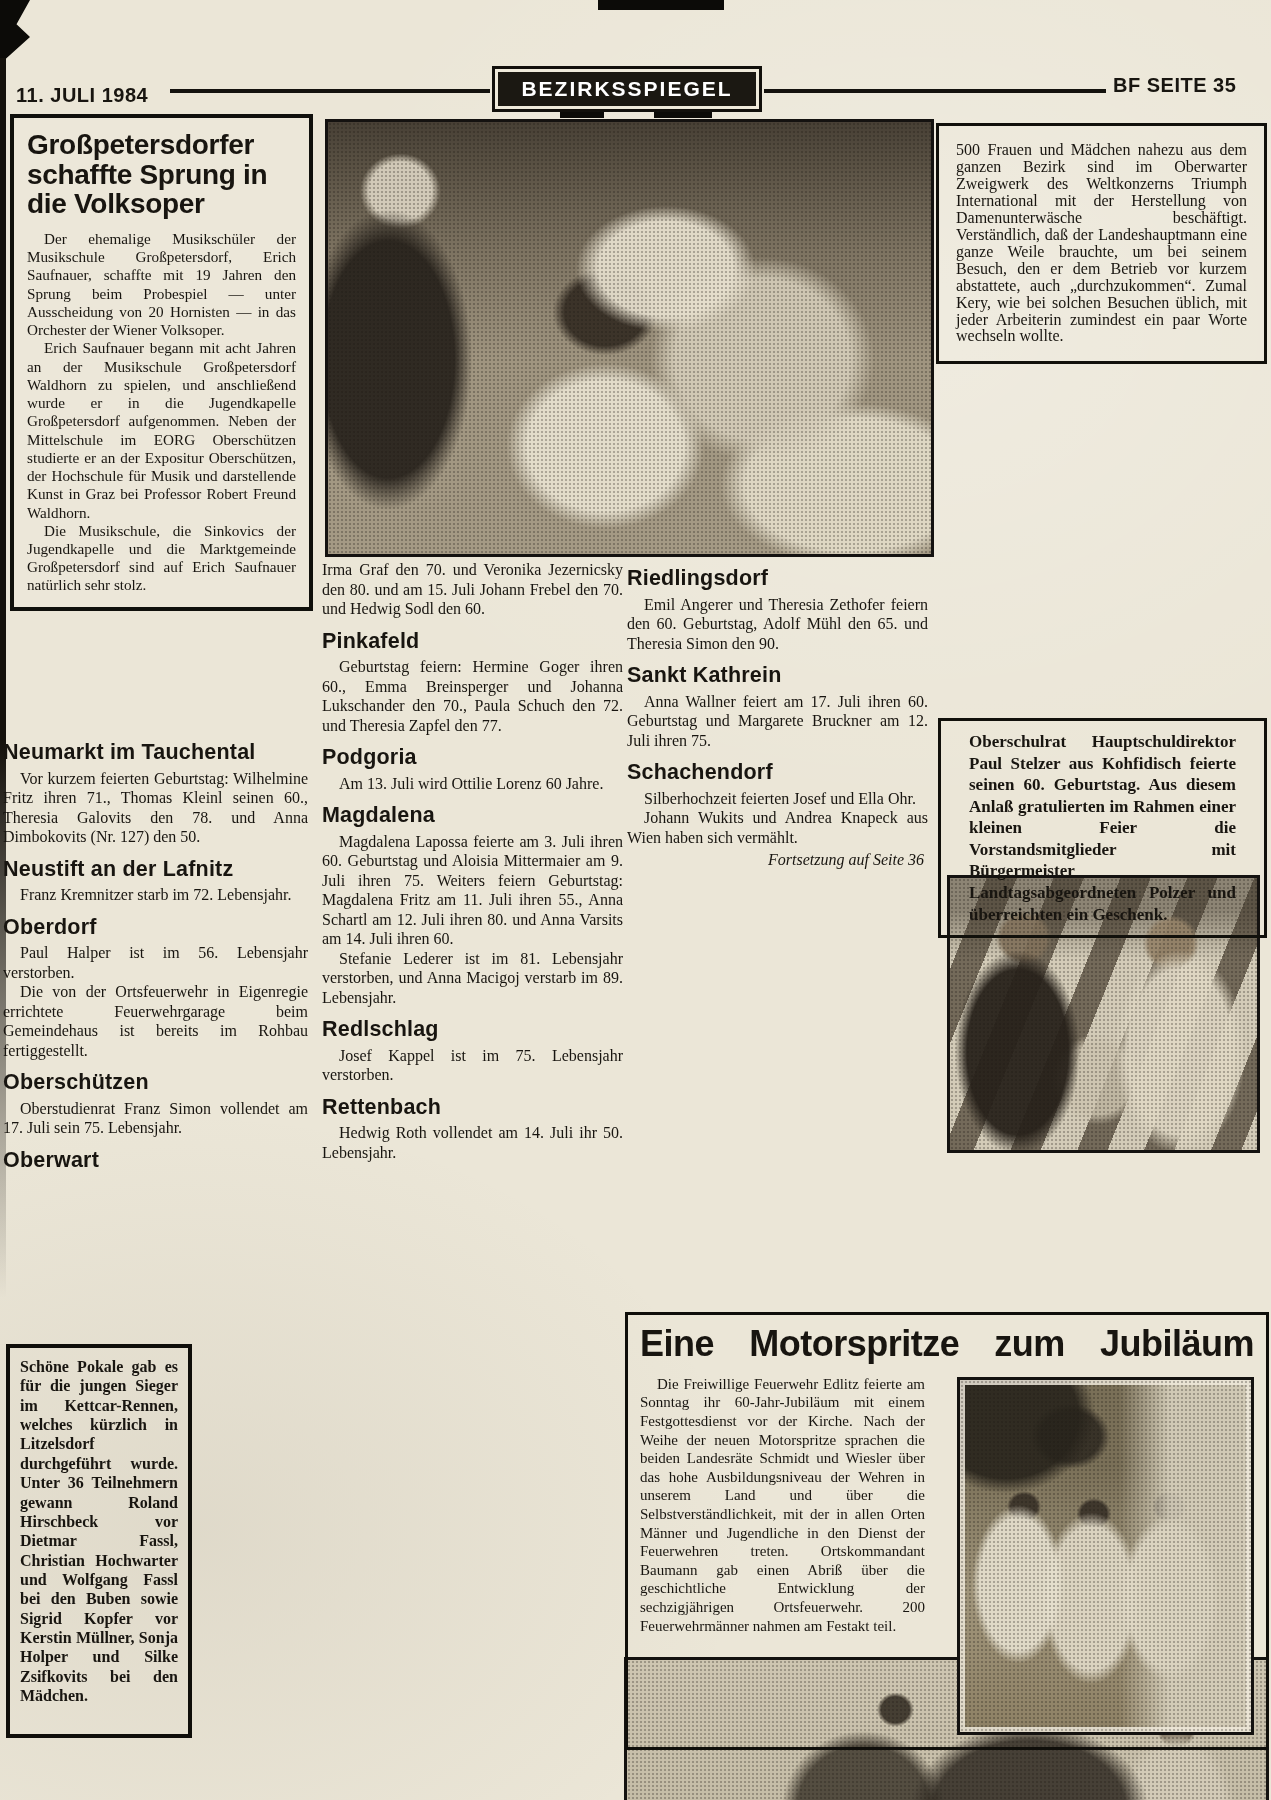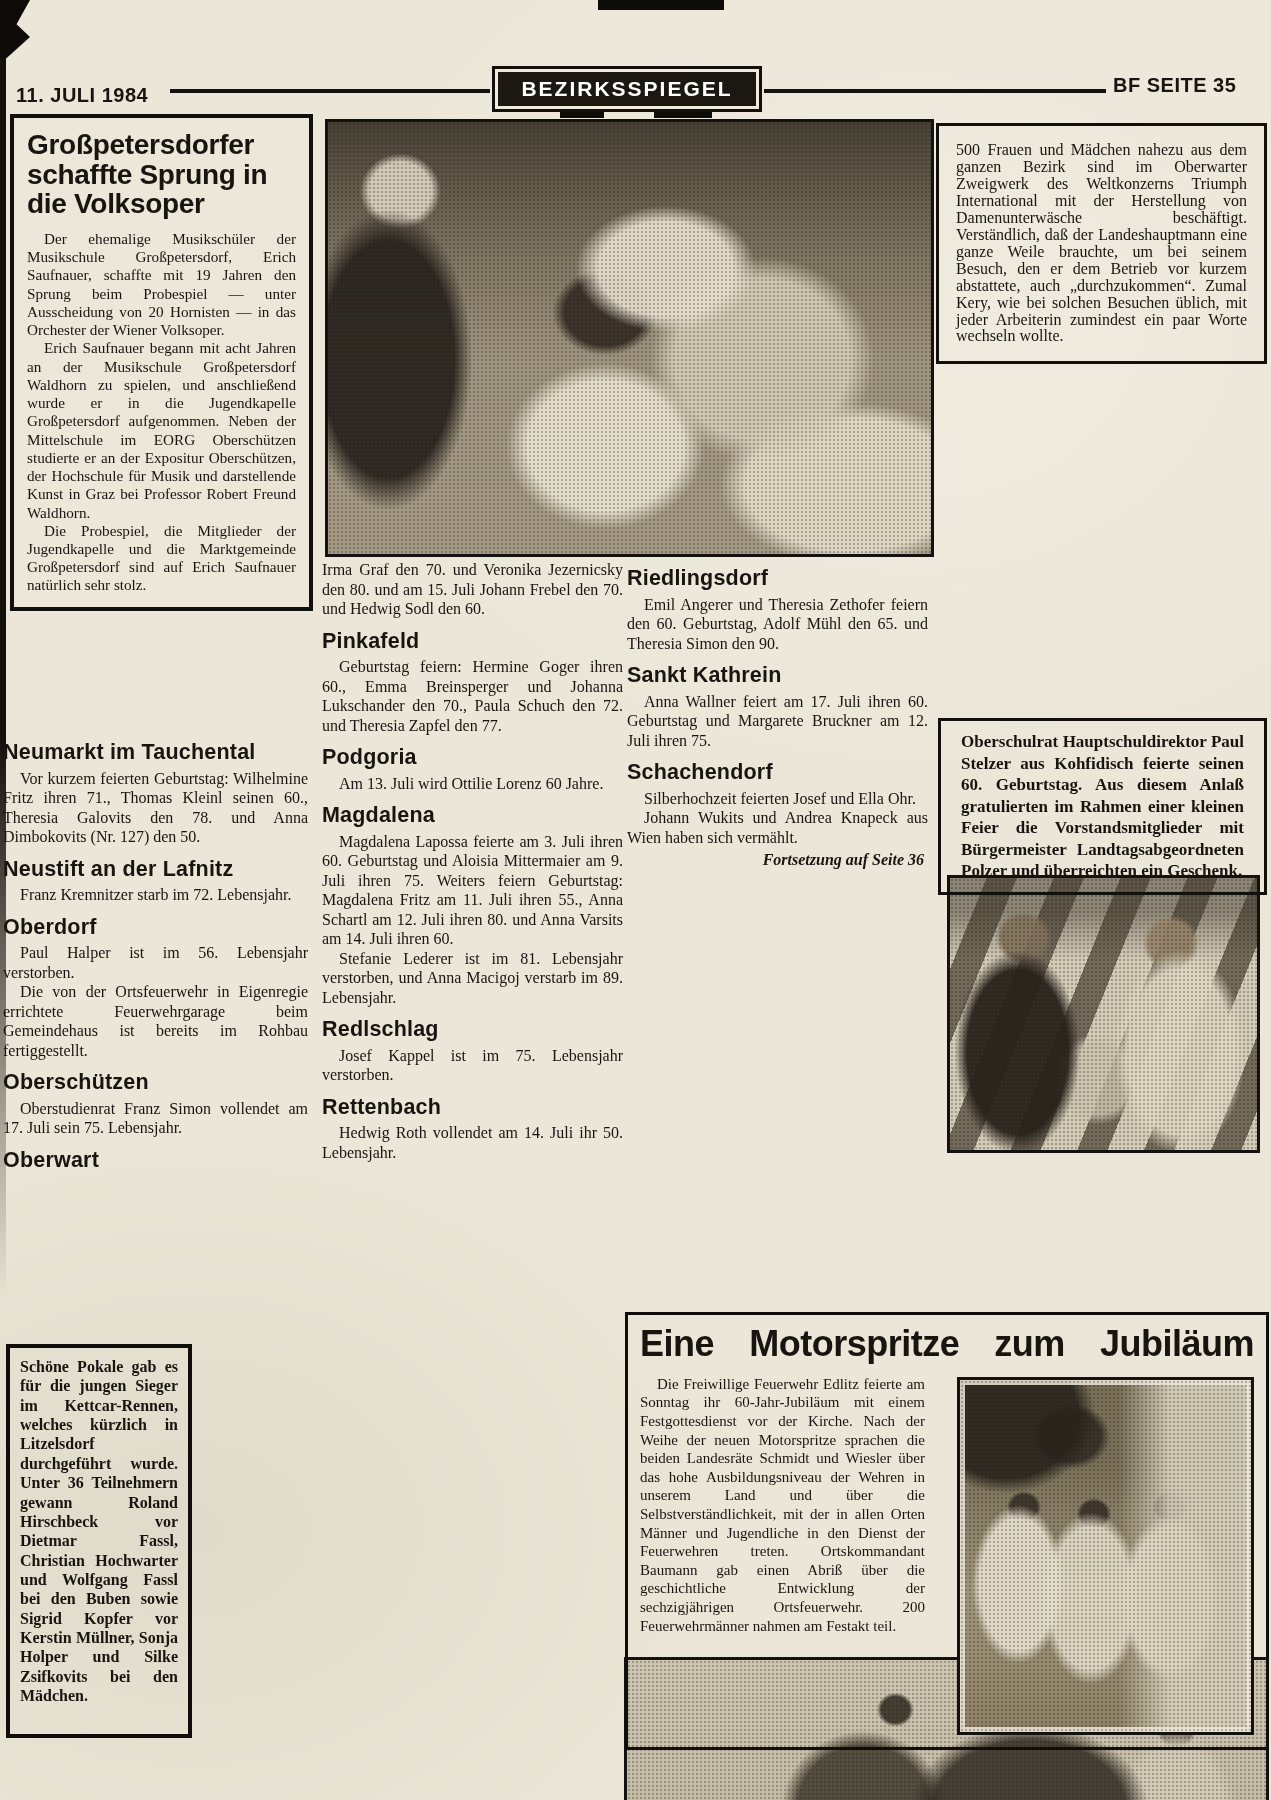--- a/index.html
+++ b/index.html
@@ -16,29 +16,29 @@
   .hdr-date,.hdr-page{font-family:"Liberation Sans",sans-serif;font-weight:bold;font-size:20px;letter-spacing:.5px;}
   .rule{background:#14120e;height:4px;}
   .masthead{border:3px solid #12100c;background:#efeadb;padding:3px;box-sizing:border-box;}
   .masthead-inner{width:100%;height:100%;background:#1b1812;color:#ffffff;display:flex;align-items:center;justify-content:center;
     font-family:"Liberation Sans",sans-serif;font-weight:bold;font-size:21px;letter-spacing:2px;}
   
   p.body{margin:0;text-align:justify;font-size:16px;line-height:1.22;hyphens:auto;-webkit-hyphens:auto;}
   p.indent{text-indent:17px;}
   h3.sec{font-family:"Liberation Sans",sans-serif;font-size:21.5px;font-weight:bold;margin:12px 0 5px;line-height:1;letter-spacing:.2px;}
   h3.sec.first{margin-top:0;}
-  .cont-note{font-style:italic;font-weight:bold;font-size:16px;text-align:right;margin-top:4px;padding-right:4px;}
+  .cont-note{font-style:italic;font-weight:normal;font-size:16px;text-align:right;margin-top:4px;padding-right:4px;}
   
   .left-article{border:4px solid #10100c;padding:10px 13px 12px;background:rgba(255,255,255,.06);}
   .left-article h1{font-family:"Liberation Sans",sans-serif;font-size:28px;line-height:1.06;margin:2px 0 11px;letter-spacing:-.3px;}
   .left-article p{font-size:15.2px;line-height:1.2;}
   
   .bold-box{border:3.5px solid #11100b;padding:12px 13px;box-sizing:border-box;}
   .bold-box p{font-weight:normal;font-size:16px;line-height:1.06;margin:4px;text-align:justify;hyphens:auto;-webkit-hyphens:auto;}
-  .caption-box{border:3.5px solid #11100b;padding:10px 20px;box-sizing:border-box;}
+  .caption-box{border:3.5px solid #11100b;padding:10px 28px;box-sizing:border-box;}
   .caption-box p{font-weight:bold;font-size:17px;line-height:1.27;margin:0;text-align:justify;hyphens:auto;-webkit-hyphens:auto;}
   .kettcar-box{border:4px solid #0f0e0a;padding:9px 10px;box-sizing:border-box;}
   .kettcar-box p{font-weight:bold;font-size:16px;line-height:1.21;margin:0;text-align:justify;hyphens:auto;-webkit-hyphens:auto;}
   
   .motor-box{border:3.5px solid #0f0e0a;padding:6px 12px 10px;box-sizing:border-box;}
   .motor-box h2{font-family:"Liberation Sans",sans-serif;font-size:36px;font-weight:bold;letter-spacing:-.5px;line-height:1.05;
     margin:4px 0 12px;text-align:justify;text-align-last:justify;}
   .motor-flex{display:flex;gap:32px;align-items:flex-start;}
   .motor-text{width:297px;}
   .motor-text p{font-size:15px;line-height:1.24;}
@@ -116,21 +116,21 @@
   </div>
   <div class="abs rule" style="left:764px;top:89px;width:342px;"></div>
   <div class="abs hdr-page" style="left:1113px;top:74px;">BF SEITE 35</div>
   <div class="abs artifact" style="left:560px;top:112px;width:44px;height:6px;"></div>
   <div class="abs artifact" style="left:654px;top:112px;width:58px;height:6px;"></div>
 
   <div class="abs left-article" style="left:10px;top:114px;width:303px;box-sizing:border-box;">
     <h1>Großpetersdorfer schaffte Sprung in die Volksoper</h1>
     <p class="body indent">Der ehemalige Musikschüler der Musikschule Großpetersdorf, Erich Saufnauer, schaffte mit 19 Jahren den Sprung beim Probespiel — unter Ausscheidung von 20 Hornisten — in das Orchester der Wiener Volksoper.</p>
     <p class="body indent">Erich Saufnauer begann mit acht Jahren an der Musikschule Großpetersdorf Waldhorn zu spielen, und anschließend wurde er in die Jugendkapelle Großpetersdorf aufgenommen. Neben der Mittelschule im EORG Oberschützen studierte er an der Expositur Oberschützen, der Hochschule für Musik und darstellende Kunst in Graz bei Professor Robert Freund Waldhorn.</p>
-    <p class="body indent">Die Probespiel, die Mitglieder der Jugendkapelle und die Marktgemeinde Großpetersdorf sind auf Erich Saufnauer natürlich sehr stolz.</p>
+    <p class="body indent">Die Musikschule, die Sinkovics der Jugendkapelle und die Marktgemeinde Großpetersdorf sind auf Erich Saufnauer natürlich sehr stolz.</p>
   </div>
 
   <div class="abs photo photo-factory" style="left:325px;top:119px;width:603px;height:432px;"></div>
 
   <div class="abs bold-box" style="left:936px;top:123px;width:331px;">
     <p>500 Frauen und Mädchen nahezu aus dem ganzen Bezirk sind im Oberwarter Zweigwerk des Weltkonzerns Triumph International mit der Herstellung von Damenunterwäsche beschäftigt. Verständlich, daß der Landeshauptmann eine ganze Weile brauchte, um bei seinem Besuch, den er dem Betrieb vor kurzem abstattete, auch „durchzukommen“. Zumal Kery, wie bei solchen Besuchen üblich, mit jeder Arbeiterin zumindest ein paar Worte wechseln wollte.</p>
   </div>
 
   <div class="abs photo photo-handshake" style="left:947px;top:437px;width:307px;height:272px;"></div>
 

